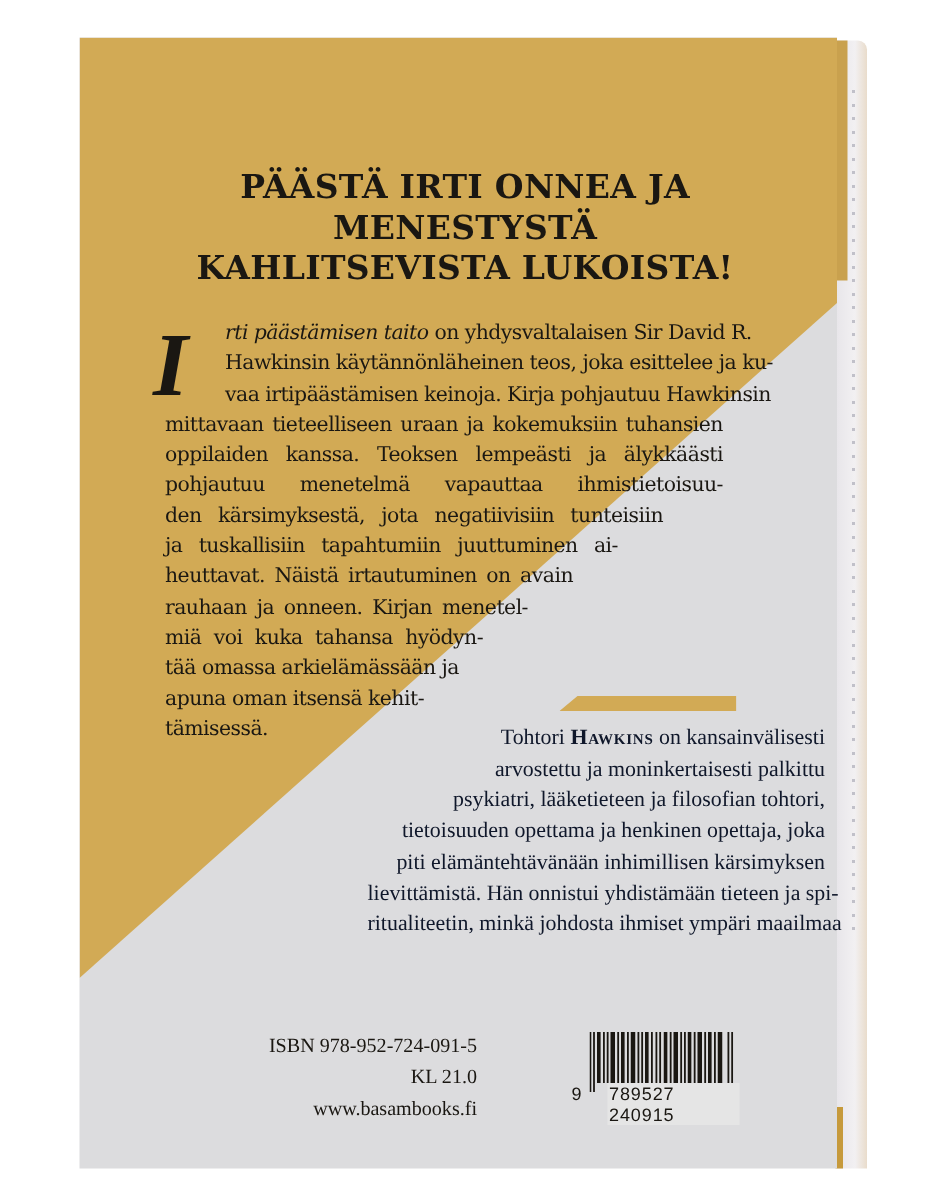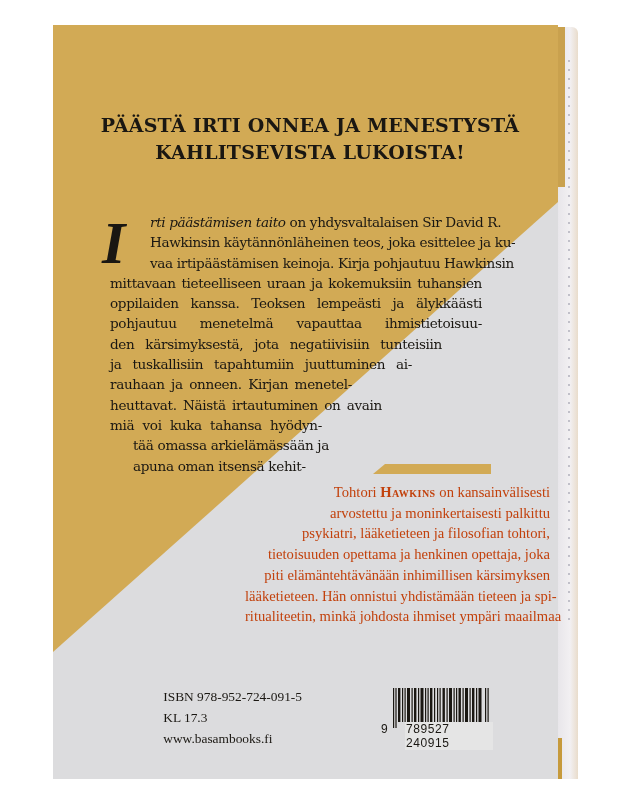--- a/index.html
+++ b/index.html
@@ -29,54 +29,54 @@
       position: absolute; left: 557px; top: 738px; width: 5px; height: 41px;
       background: #c69a3c;
     }
     .spine-dots {
       position: absolute; left: 568px; top: 60px; width: 2px; height: 560px;
       background: repeating-linear-gradient(to bottom, #9a9aa8 0 2px, transparent 2px 9px);
       opacity: 0.55;
     }
     .headline {
       position: absolute; left: 100px; top: 112px; width: 420px;
-      text-align: center; font-size: 19px; font-weight: bold; line-height: 27px;
+      text-align: center; font-size: 22px; font-weight: bold; line-height: 27px;
       color: #1a1712; letter-spacing: 0.2px;
       font-family: "DejaVu Serif", serif;
     }
     .desc {
       position: absolute; left: 110px; top: 212px; width: 372px;
       font-size: 13.6px; line-height: 20.3px; color: #1a1712;
       text-align: justify;
       font-family: "DejaVu Serif", serif;
       letter-spacing: -0.35px;
     }
     .desc .line { display: block; white-space: nowrap; text-align-last: justify; }
-    .desc .line.last { text-align-last: left; margin-left: 23px; }
+    .desc .line.last { text-align-last: left; }
     .desc .drop-i {
       position: absolute; left: -8px; top: 1px; font-size: 60px; line-height: 60px;
       font-weight: bold; font-style: italic; font-family: "Liberation Serif", serif;
       color: #1a1712;
     }
     .desc .indent { padding-left: 40px; }
     .desc .italic { font-style: italic; }
     .orange-bar {
       position: absolute; left: 373px; top: 464px; width: 118px; height: 10px;
       background: #d2aa55;
       clip-path: polygon(12px 0, 100% 0, 100% 100%, 0 100%);
     }
     .bio {
       position: absolute; left: 245px; top: 482px; width: 305px;
-      font-size: 14.6px; line-height: 20.7px; color: #c2410c;
+      font-size: 14.6px; line-height: 20.7px; color: #0f172a;
       font-family: "Liberation Serif", serif;
     }
     .bio .line { display: block; white-space: nowrap; text-align: right; }
     .bio .sc { font-variant: small-caps; font-weight: bold; letter-spacing: 0.5px; }
     .meta {
-      position: absolute; right: 316px; top: 686px; text-align: left;
+      position: absolute; right: 300px; top: 686px; text-align: right;
       font-size: 13.4px; line-height: 21px; color: #1a1712;
       font-family: "Liberation Serif", serif;
     }
     .barcode-wrap {
       position: absolute; left: 381px; top: 688px; width: 112px; height: 48px;
     }
     .barcode {
       position: absolute; left: 12px; top: 0; width: 96px; height: 40px;
     }
     .barcode-digits {
@@ -107,42 +107,43 @@
 <div class="desc">
   <span class="drop-i">I</span>
   <span class="line indent"><span class="italic">rti päästämisen taito</span><span> on yhdysvaltalaisen Sir David R.</span></span>
   <span class="line indent">Hawkinsin käytännönläheinen teos, joka esittelee ja ku-</span>
   <span class="line indent">vaa irtipäästämisen keinoja. Kirja pohjautuu Hawkinsin</span>
   <span class="line">mittavaan tieteelliseen uraan ja kokemuksiin tuhansien</span>
   <span class="line">oppilaiden kanssa. Teoksen lempeästi ja älykkäästi</span>
   <span class="line">pohjautuu menetelmä vapauttaa ihmistietoisuu-</span>
   <span class="line" style="width:332px">den kärsimyksestä, jota negatiivisiin tunteisiin</span>
   <span class="line" style="width:302px">ja tuskallisiin tapahtumiin juuttuminen ai-</span>
+  <span class="line" style="width:272px">heuttavat. Näistä irtautuminen on avain</span>
   <span class="line" style="width:242px">rauhaan ja onneen. Kirjan menetel-</span>
-  <span class="line" style="width:272px">heuttavat. Näistä irtautuminen on avain</span>
   <span class="line" style="width:212px">miä voi kuka tahansa hyödyn-</span>
   <span class="line last">tää omassa arkielämässään ja</span>
   <span class="line last">apuna oman itsensä kehit-</span>
+  <span class="line last">tämisessä.</span>
 </div>
 
 <div class="orange-bar"></div>
 
 <div class="bio">
   <span class="line"><span>Tohtori </span><span class="sc">Hawkins</span><span> on kansainvälisesti</span></span>
   <span class="line">arvostettu ja moninkertaisesti palkittu</span>
   <span class="line">psykiatri, lääketieteen ja filosofian tohtori,</span>
   <span class="line">tietoisuuden opettama ja henkinen opettaja, joka</span>
   <span class="line">piti elämäntehtävänään inhimillisen kärsimyksen</span>
-  <span class="line">lääketieteen. Hän onnistui yhdistämään tieteen ja spi-</span>
+  <span class="line">lievittämistä. Hän onnistui yhdistämään tieteen ja spi-</span>
   <span class="line">ritualiteetin, minkä johdosta ihmiset ympäri maailmaa</span>
 </div>
 
 <div class="meta">
   <div>ISBN 978-952-724-091-5</div>
-  <div>KL 17.3</div>
+  <div>KL 21.0</div>
   <div>www.basambooks.fi</div>
 </div>
 
 <div class="barcode-wrap">
   <svg class="barcode" viewBox="0 0 96 40" preserveAspectRatio="none">
     <g fill="#1a1712">
       <rect x="0" y="0" width="1.2" height="40"></rect>
         <rect x="2.4" y="0" width="1.2" height="40"></rect>
       <rect x="5" y="0" width="2.4" height="34"></rect>
         <rect x="9" y="0" width="1.2" height="34"></rect>

